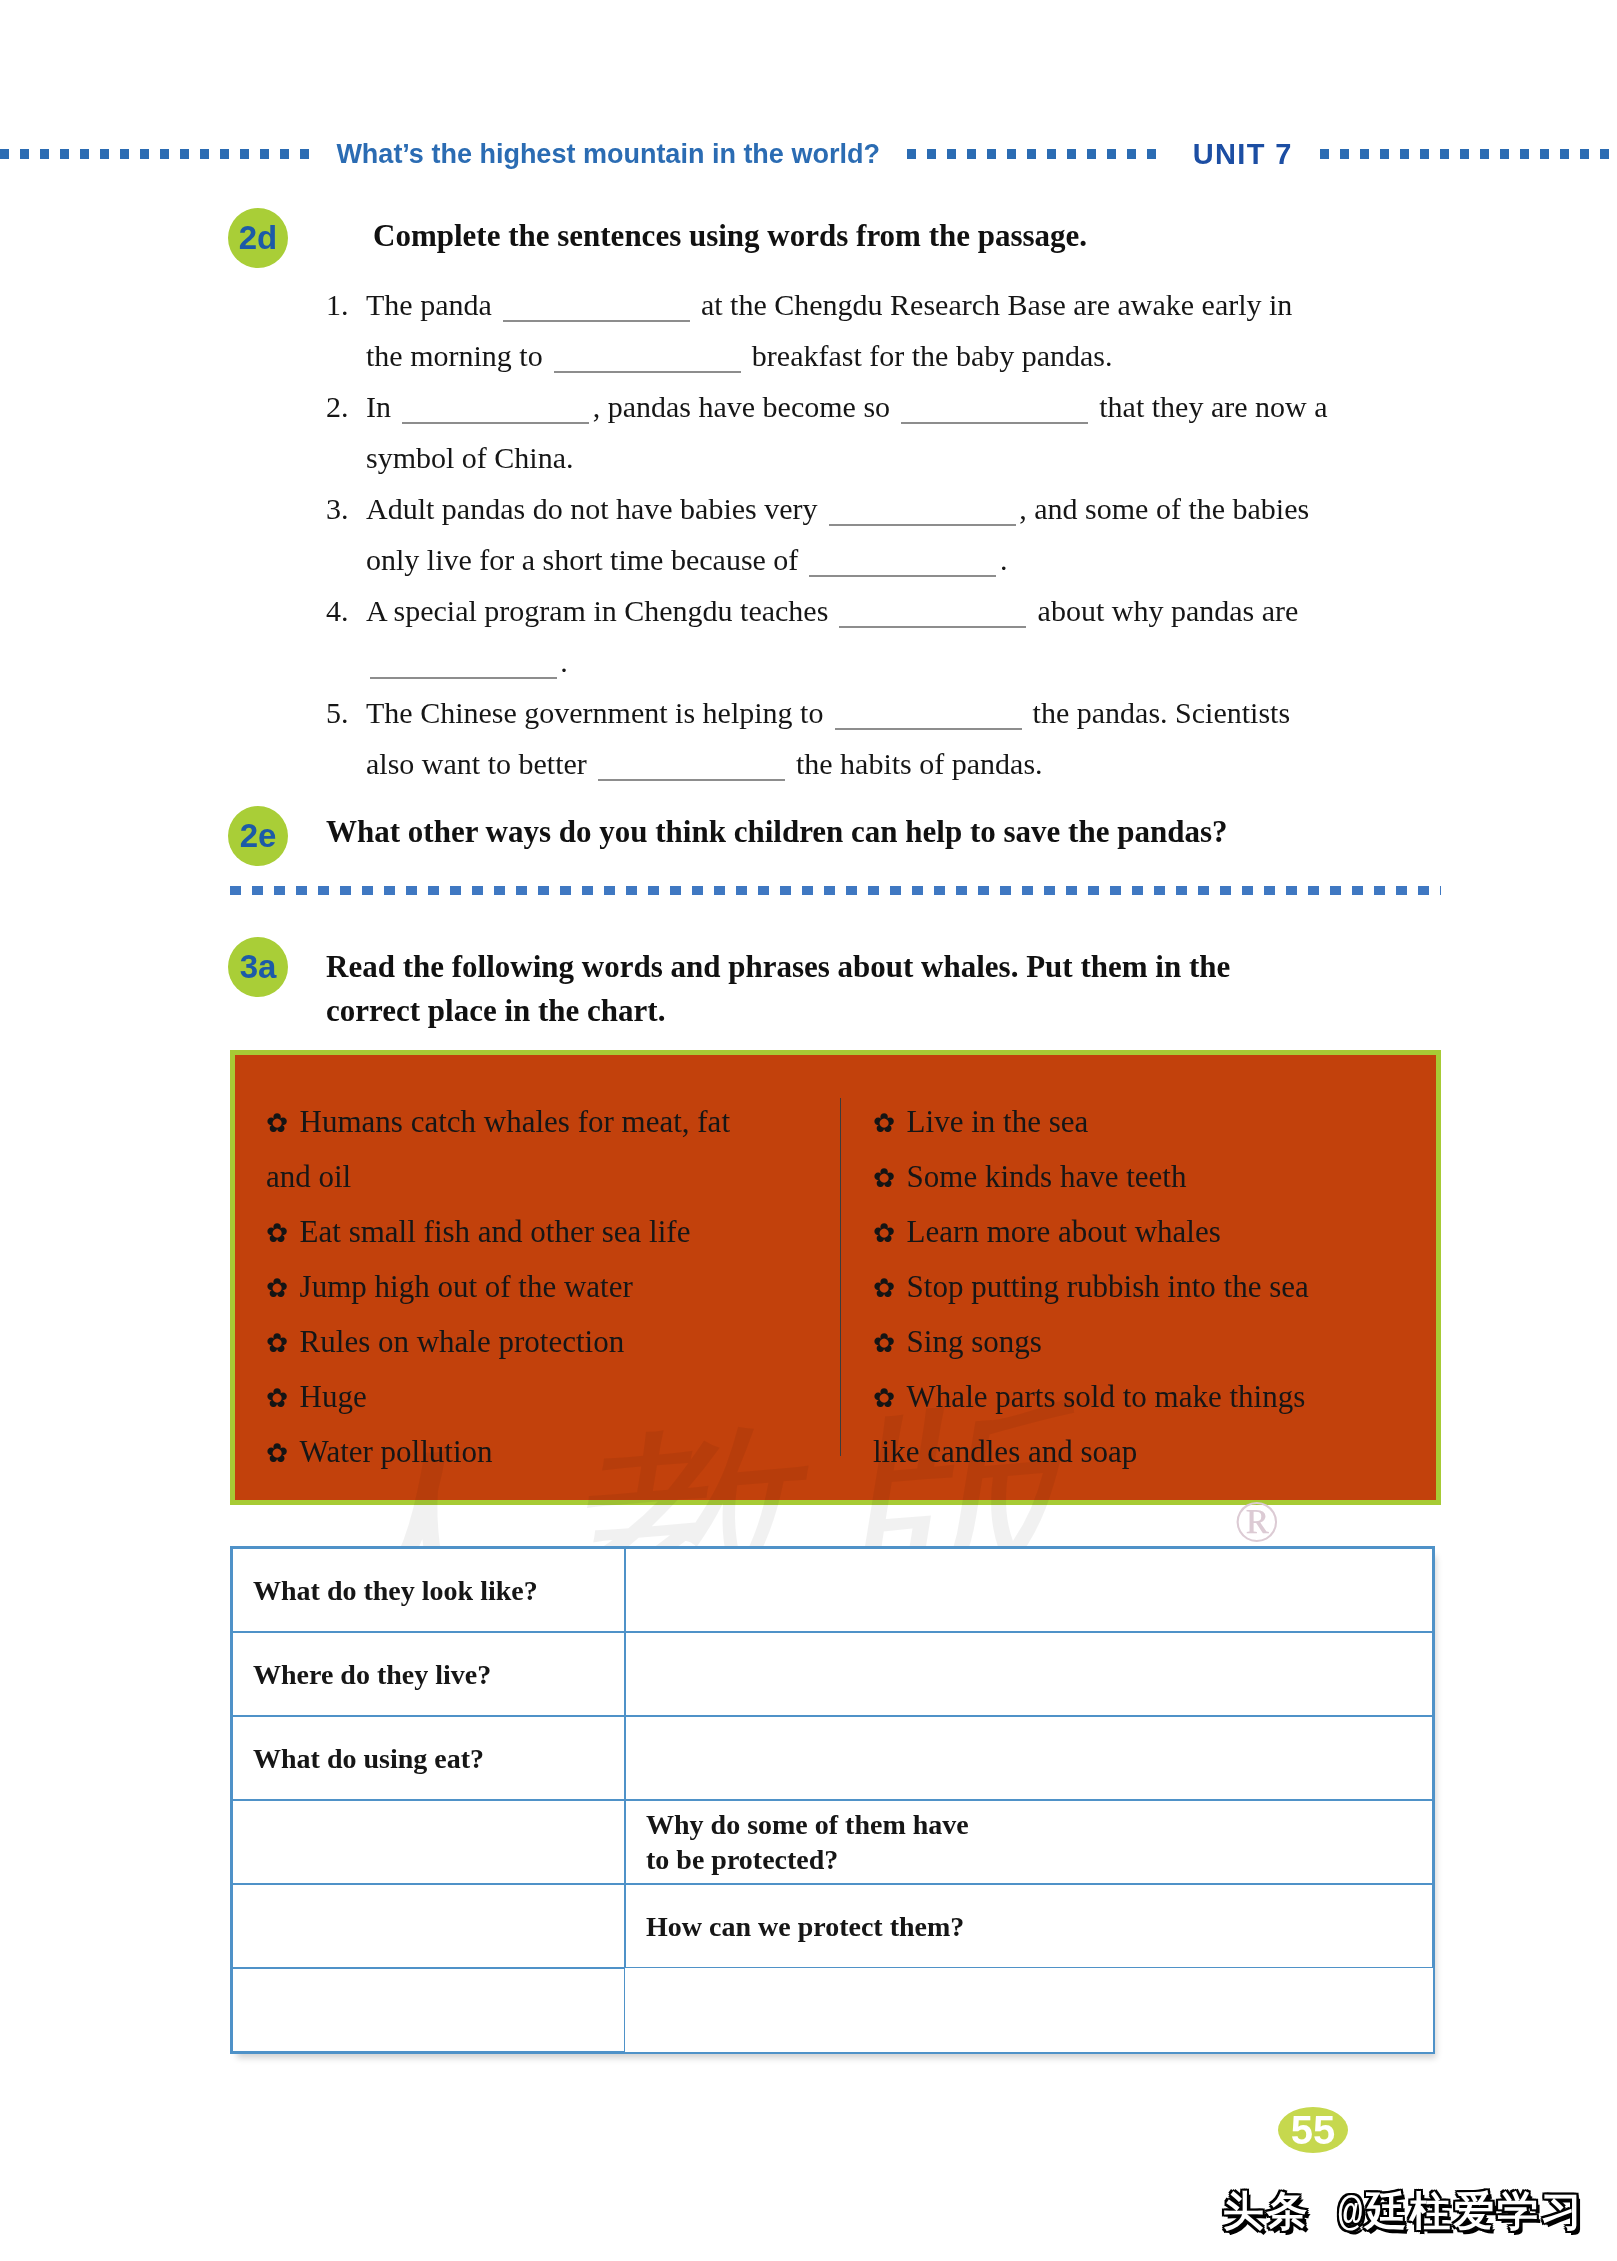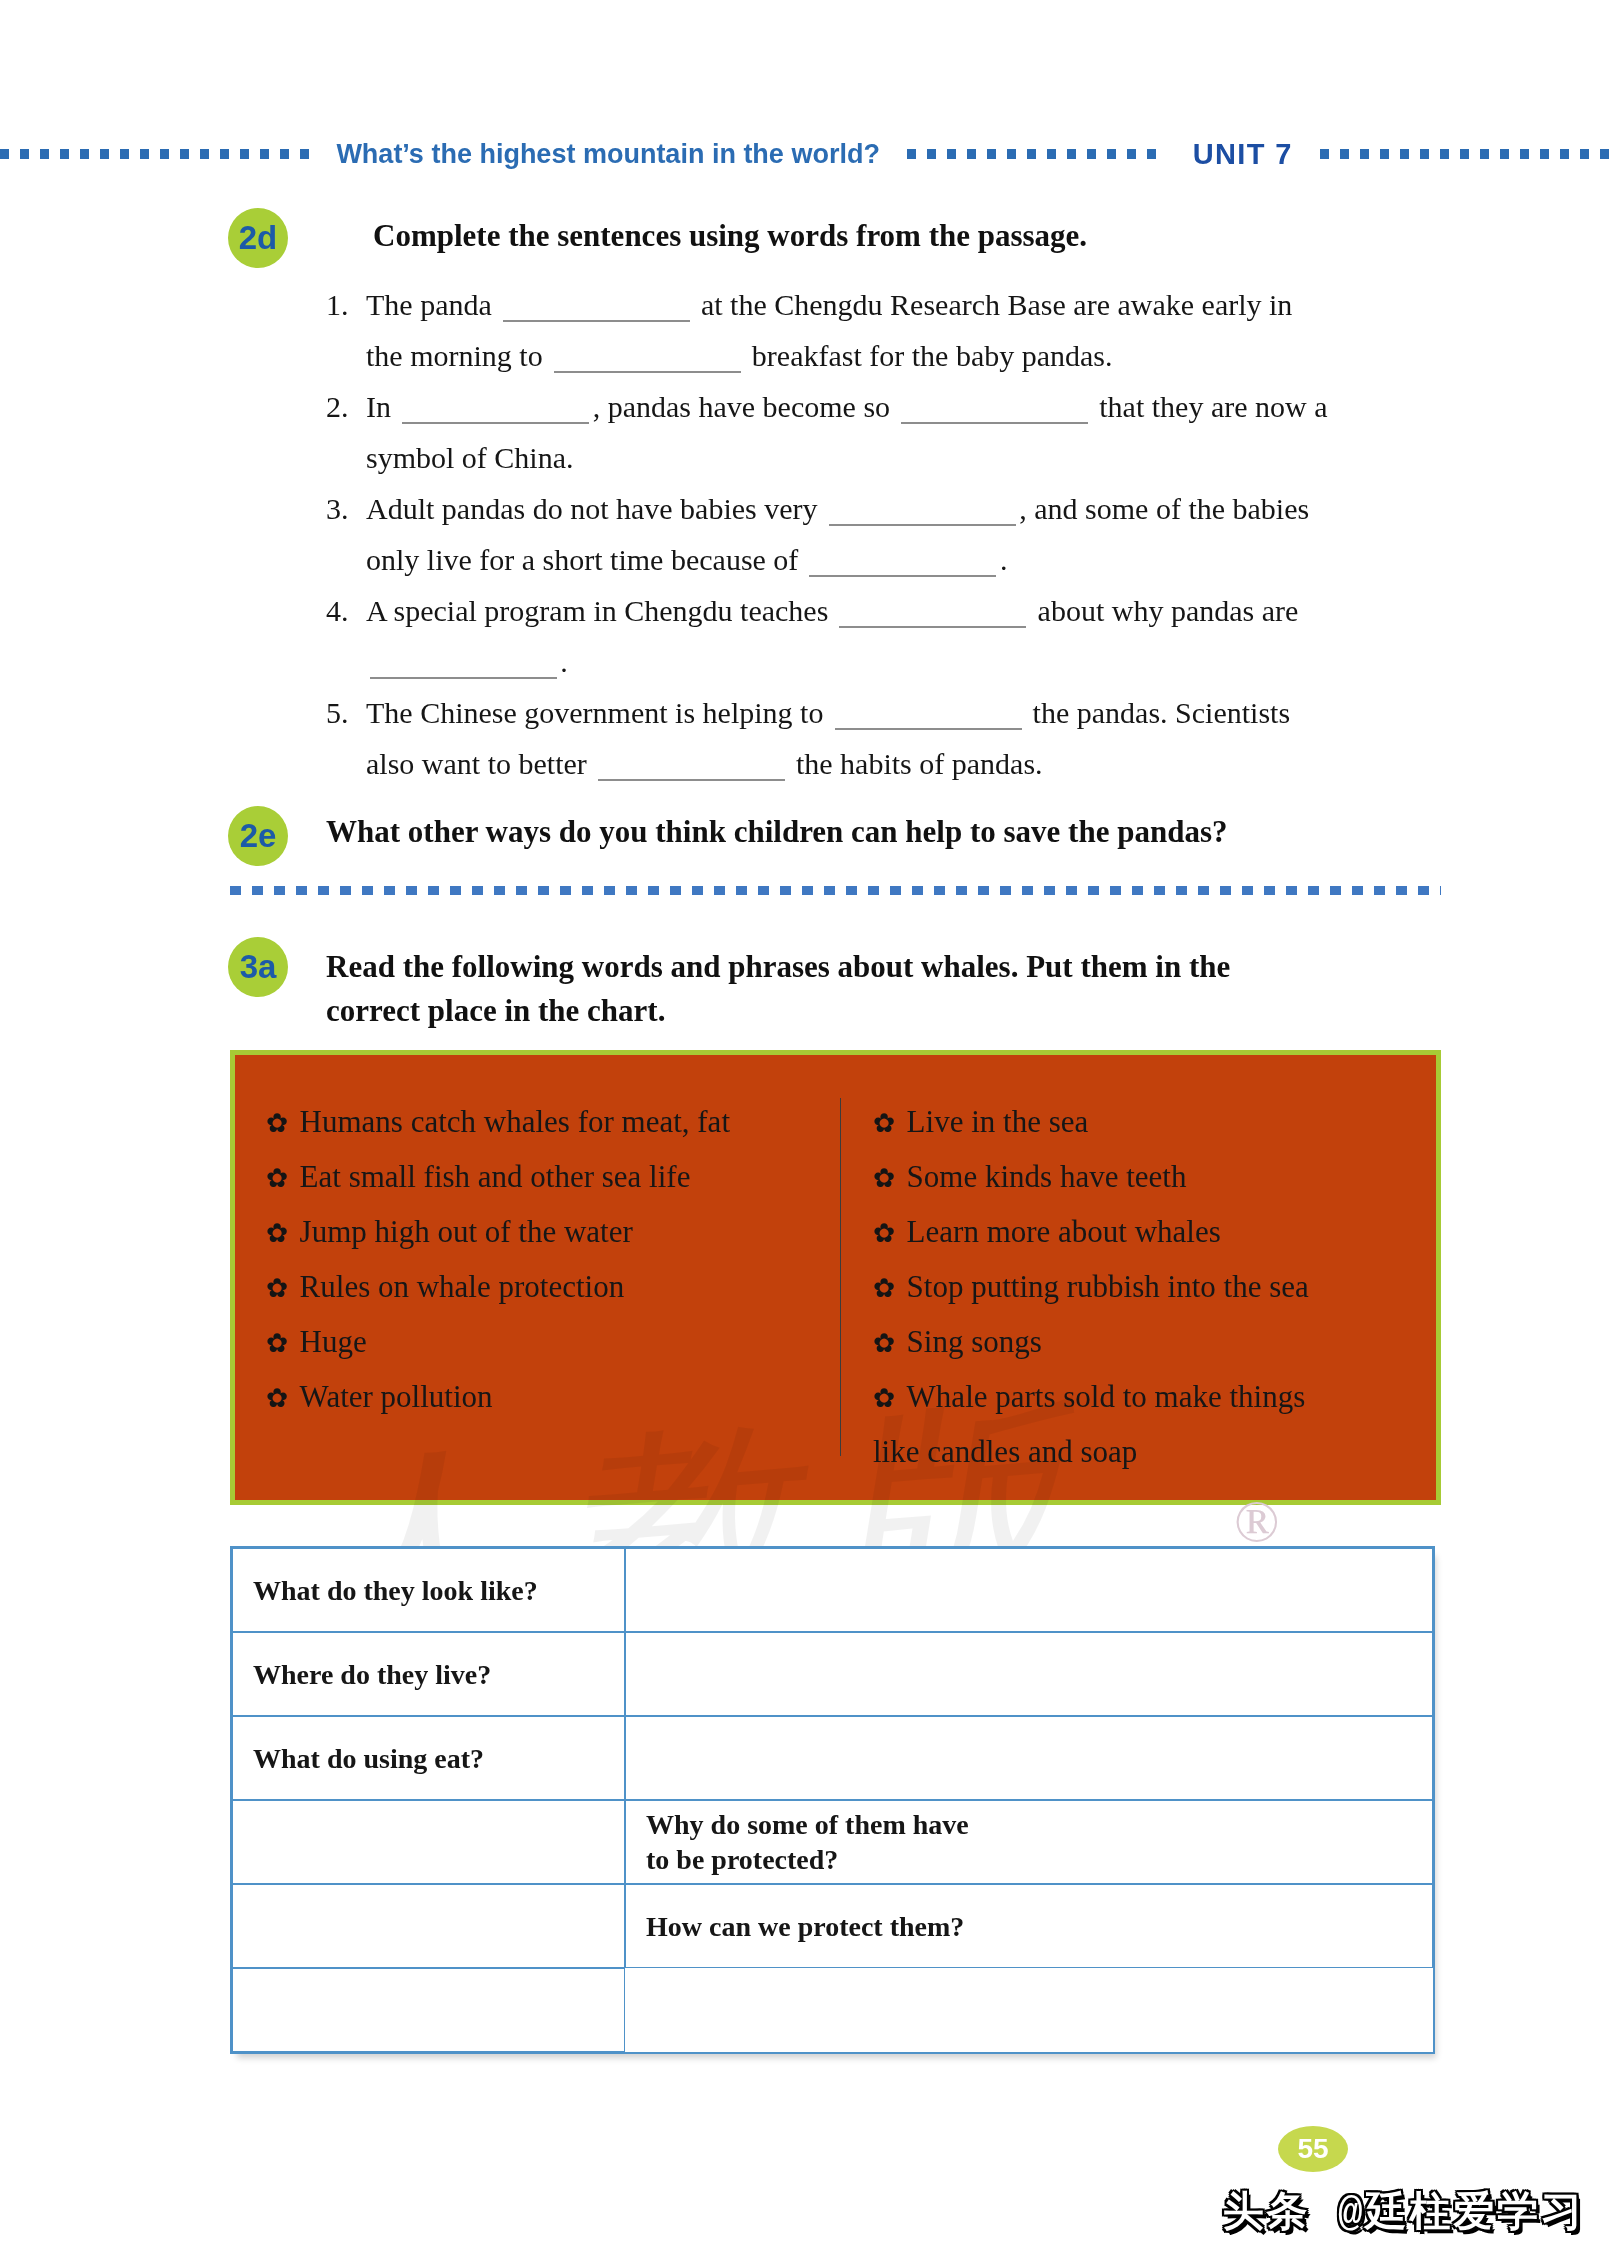--- a/index.html
+++ b/index.html
@@ -87,22 +87,22 @@
     transform:skewX(-14deg) rotate(-5deg);letter-spacing:32px;white-space:nowrap;
     pointer-events:none;
   }
   .wm-reg{
     position:absolute;left:1234px;top:1487px;font-size:60px;color:#dccbd4;
     font-family:"Liberation Serif", serif;pointer-events:none;
   }
   .page-badge{
     position:absolute;left:1278px;top:2107px;width:70px;height:46px;border-radius:50%;
     background:var(--page-badge-green);color:#ffffff;
-    font-family:"Liberation Sans", sans-serif;font-weight:bold;font-size:28px;
-    display:flex;align-items:center;justify-content:center;margin-top:19px;
+    font-family:"Liberation Sans", sans-serif;font-weight:bold;font-size:40px;
+    display:flex;align-items:center;justify-content:center;
   }
   .wm-bottom{
     position:absolute;right:33px;top:2184px;
     font-family:Liberation Mono, monospace;font-weight:bold;font-size:41px;
     color:#ffffff;letter-spacing:2.9px;white-space:nowrap;
     text-shadow:2.1px 2.1px 0 #000,-2.1px -2.1px 0 #000,-2.1px 2.1px 0 #000,2.1px -2.1px 0 #000,
                 0 2.1px 0 #000,2.1px 0 0 #000,0 -2.1px 0 #000,-2.1px 0 0 #000,3.6px 3.6px 0 #000;
     text-align:center;
   }
 </style>
@@ -165,20 +165,21 @@
 <div class="badge badge-3a">3a</div>
 <div class="sec-heading heading-3a" id="heading-3a">
     <div class="h-line">Read the following words and phrases about whales. Put them in the</div>
     <div class="h-line">correct place in the chart.</div>
   </div>
 
 <div class="word-box">
   <div class="wb-col wb-left" id="wb-left">
       <div class="wb-item">
         <div class="wb-line"><span class="flower">✿</span>Humans catch whales for meat, fat</div>
+        <div class="wb-line">and oil</div>
       </div>
       <div class="wb-item">
         <div class="wb-line"><span class="flower">✿</span>Eat small fish and other sea life</div>
       </div>
       <div class="wb-item">
         <div class="wb-line"><span class="flower">✿</span>Jump high out of the water</div>
       </div>
       <div class="wb-item">
         <div class="wb-line"><span class="flower">✿</span>Rules on whale protection</div>
       </div>

